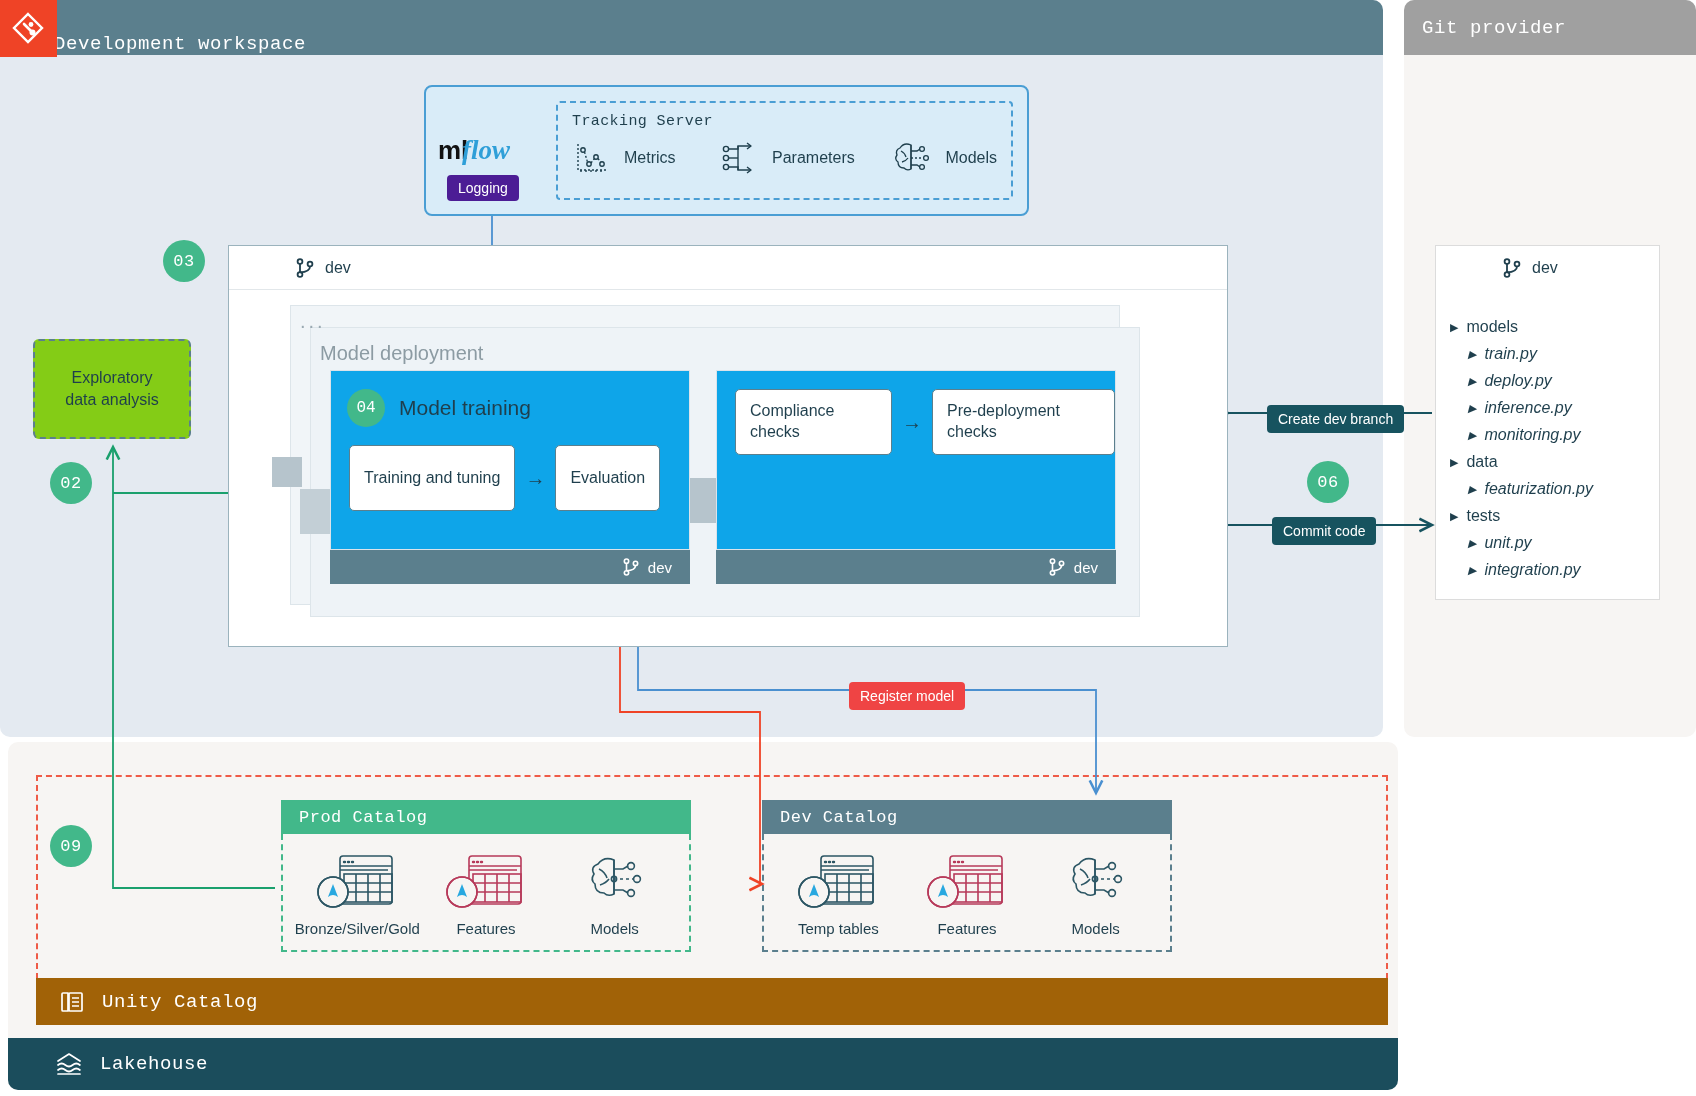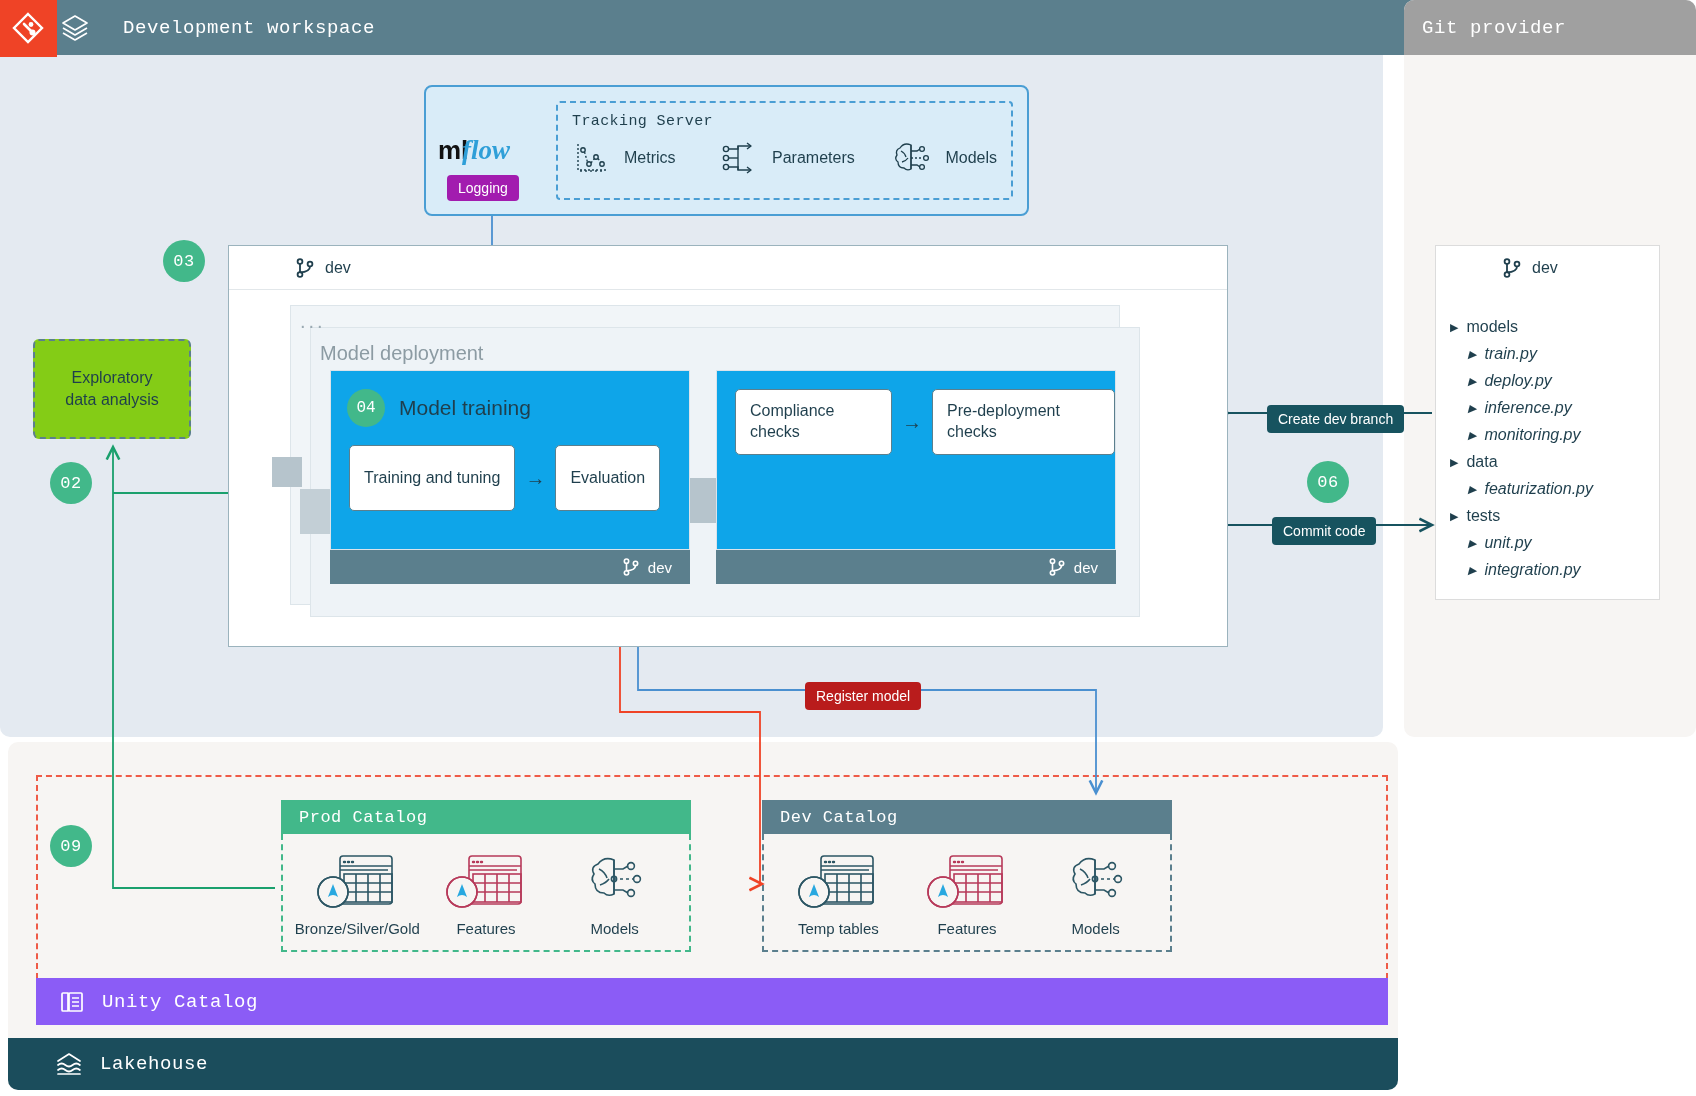--- a/index.html
+++ b/index.html
@@ -13,41 +13,41 @@
   .mono { font-family: "Liberation Mono", monospace; }
 
   
   #dev-workspace {
     position: absolute; left: 0; top: 0; width: 1383px; height: 737px;
     background: #e4eaf1; border-radius: 10px;
   }
   #dev-workspace-header {
     position: absolute; left: 0; top: 0; width: 100%; height: 55px;
     background: #5b7f8d; border-radius: 10px 10px 0 0;
-    display: flex; align-items: center; padding-left: 18px; gap: 32px; margin-left: 41px;
+    display: flex; align-items: flex-end; padding-left: 18px; gap: 4px;
   }
   .panel-title { color: #fff; font-size: 19px; letter-spacing: 0.6px; }
 
   #git-provider {
     position: absolute; left: 1404px; top: 0; width: 292px; height: 737px;
     background: #f7f5f3; border-radius: 10px;
   }
   #git-provider-header {
     position: absolute; left: 0; top: 0; width: 100%; height: 55px;
     background: #a0a0a0; border-radius: 10px 10px 0 0;
     display: flex; align-items: center; padding-left: 18px;
   }
 
   #lakehouse-panel {
     position: absolute; left: 8px; top: 742px; width: 1390px; height: 348px;
     background: #f7f5f3; border-radius: 10px; overflow: hidden;
   }
   #unity-catalog-bar {
     position: absolute; left: 36px; top: 978px; width: 1352px; height: 47px;
-    background: #8b5cf6; display: flex; align-items: center; gap: 16px; padding-left: 22px;
+    background: #a16207; display: flex; align-items: center; gap: 16px; padding-left: 22px;
   }
   #lakehouse-bar {
     position: absolute; left: 8px; top: 1038px; width: 1390px; height: 52px;
     background: #1b4d5c; border-radius: 0 0 10px 10px;
     display: flex; align-items: center; gap: 16px; padding-left: 46px;
   }
   #uc-boundary {
     position: absolute; left: 36px; top: 775px; width: 1352px; height: 204px;
     border: 2px dashed #ef5b47; border-bottom: none;
   }
@@ -63,21 +63,21 @@
     position: absolute; left: 130px; top: 14px; right: 14px; bottom: 14px;
     border: 2px dashed #4a9ed4; border-radius: 4px; padding: 10px 14px;
   }
   #tracking-server-title { font-size: 15px; color: #1f3f4d; letter-spacing: .4px; }
   #ts-items { display: flex; align-items: center; margin-top: 8px; gap: 0; }
   .ts-item { display: flex; align-items: center; gap: 12px; }
   .ts-label { font-size: 16px; color: #1f3f4d; }
 
   #logging-badge {
     position: absolute; left: 447px; top: 175px;
-    background: #a21caf; color: #fff; font-size: 14px;
+    background: #4c1d95; color: #fff; font-size: 14px;
     padding: 5px 11px; border-radius: 4px;
   }
 
   
   #eda-box {
     position: absolute; left: 33px; top: 339px; width: 158px; height: 100px;
     background: #84cc16; border: 2px dashed #5b7f8d; border-radius: 6px;
     display: flex; align-items: center; justify-content: center;
     text-align: center; font-size: 16px; color: #1f3f4d; line-height: 1.35;
   }
@@ -176,21 +176,21 @@
   .caret { color: #1f3f4d; font-size: 11px; }
 
   
   .flow-badge {
     position: absolute; background: #17535f; color: #fff;
     font-size: 14px; padding: 6px 11px; border-radius: 4px; white-space: nowrap;
   }
   #badge-create-dev { left: 1267px; top: 405px; }
   #badge-commit-code { left: 1272px; top: 517px; }
   #badge-register-model {
-    left: 805px; top: 682px; background: #b91c1c;
+    left: 849px; top: 682px; background: #ef4444;
   }
 
   
   .catalog { position: absolute; }
   .catalog-head {
     height: 34px; display: flex; align-items: center; padding-left: 18px;
     color: #fff; font-size: 17px; letter-spacing: .5px;
   }
   .catalog-body {
     display: flex; align-items: flex-start; justify-content: space-around;

